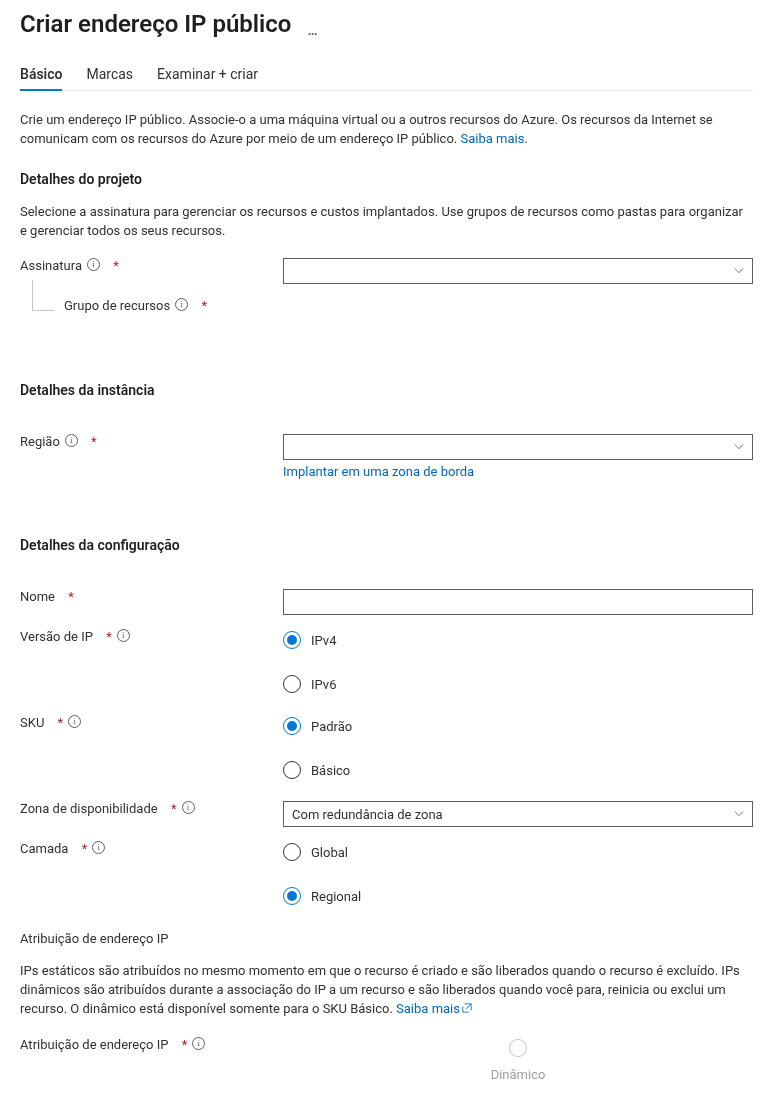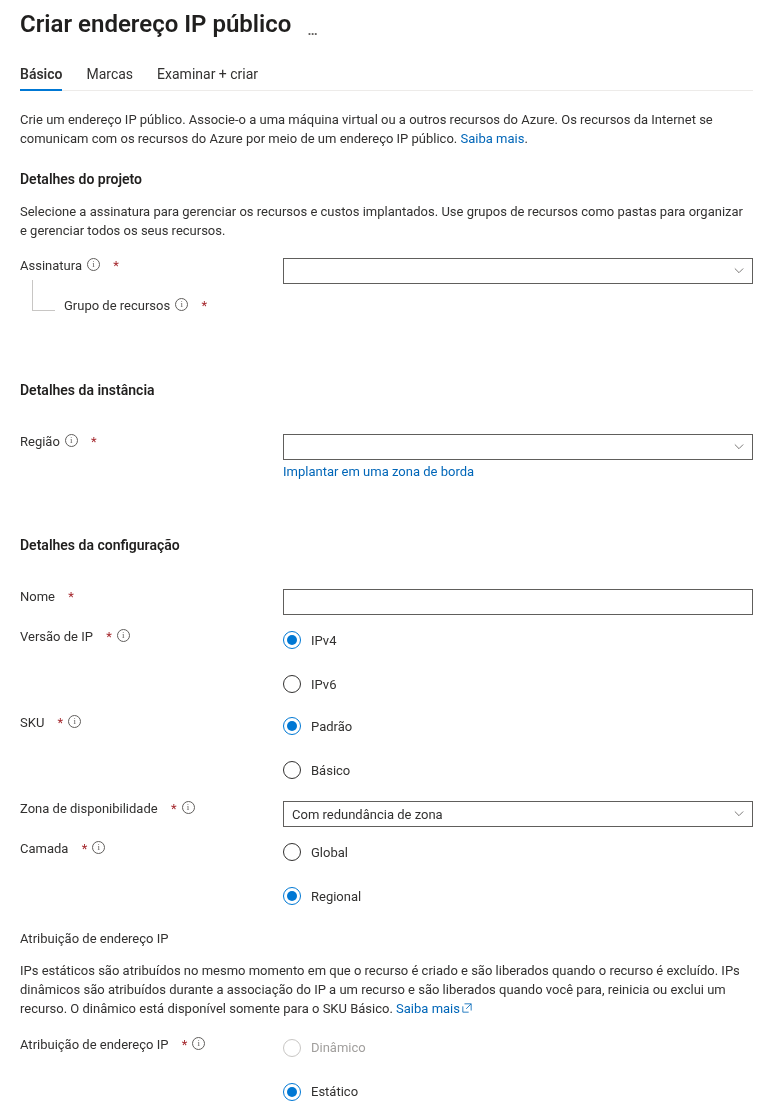--- a/index.html
+++ b/index.html
@@ -150,21 +150,21 @@
     padding-top: 2px;
     justify-content: flex-end;
   }
   .radio-opt {
     display: flex;
     align-items: center;
     gap: 10px;
     font-size: 13px;
     cursor: pointer;
   }
-  .radio-opt.disabled { cursor: default; }
+  .radio-opt.disabled { cursor: default; flex-direction: column; }
   .radio {
     width: 18px; height: 18px;
     border-radius: 50%;
     border: 1px solid #323130;
     display: inline-flex;
     align-items: center;
     justify-content: center;
     flex-shrink: 0;
   }
   .radio.selected { border-color: #0078d4; }

